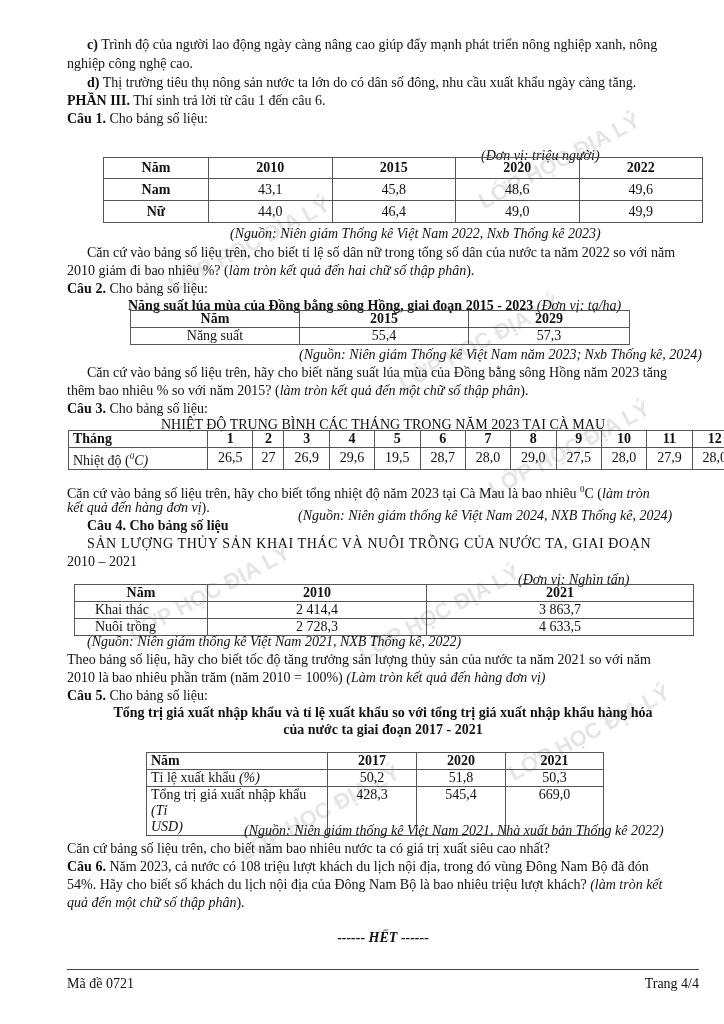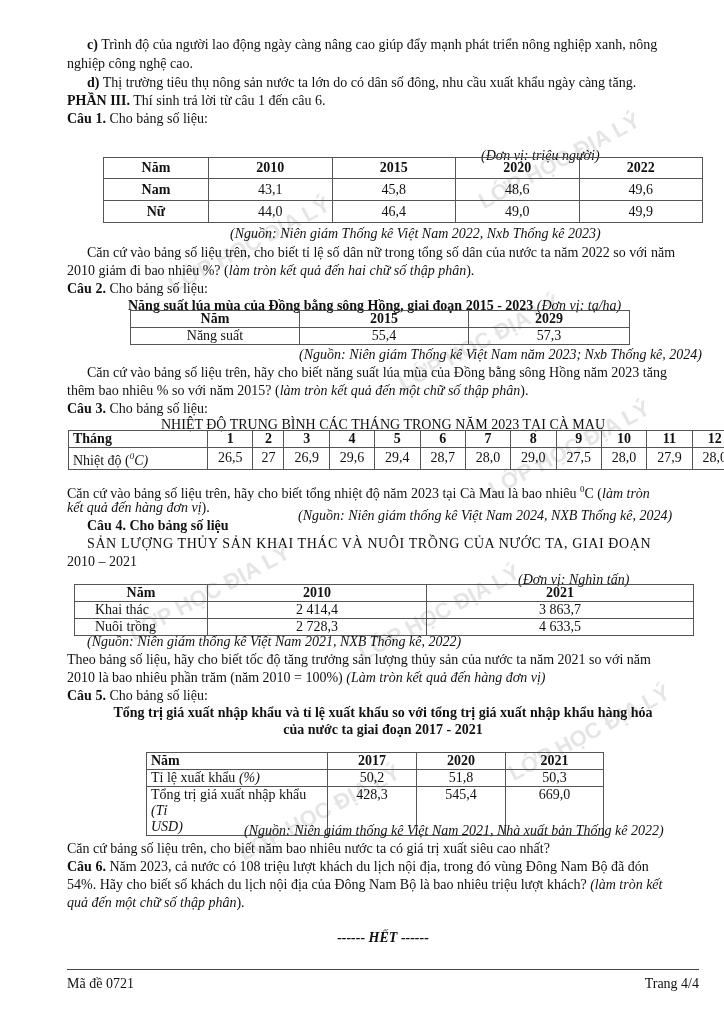--- a/index.html
+++ b/index.html
@@ -128,21 +128,21 @@
       <td class="c b">10</td>
       <td class="c b">11</td>
       <td class="c b">12</td>
     </tr>
     <tr style="height:16px;">
       <td><span>Nhiệt độ (</span><span class="i"><sup style="font-size:9px;">0</sup><span>C)</span></span></td>
       <td class="c">26,5</td>
       <td class="c">27</td>
       <td class="c">26,9</td>
       <td class="c">29,6</td>
-      <td class="c">29,4</td>
+      <td class="c">19,5</td>
       <td class="c">28,7</td>
       <td class="c">28,0</td>
       <td class="c">29,0</td>
       <td class="c">27,5</td>
       <td class="c">28,0</td>
       <td class="c">27,9</td>
       <td class="c">28,0</td>
     </tr>
   </tbody>
     </table>

